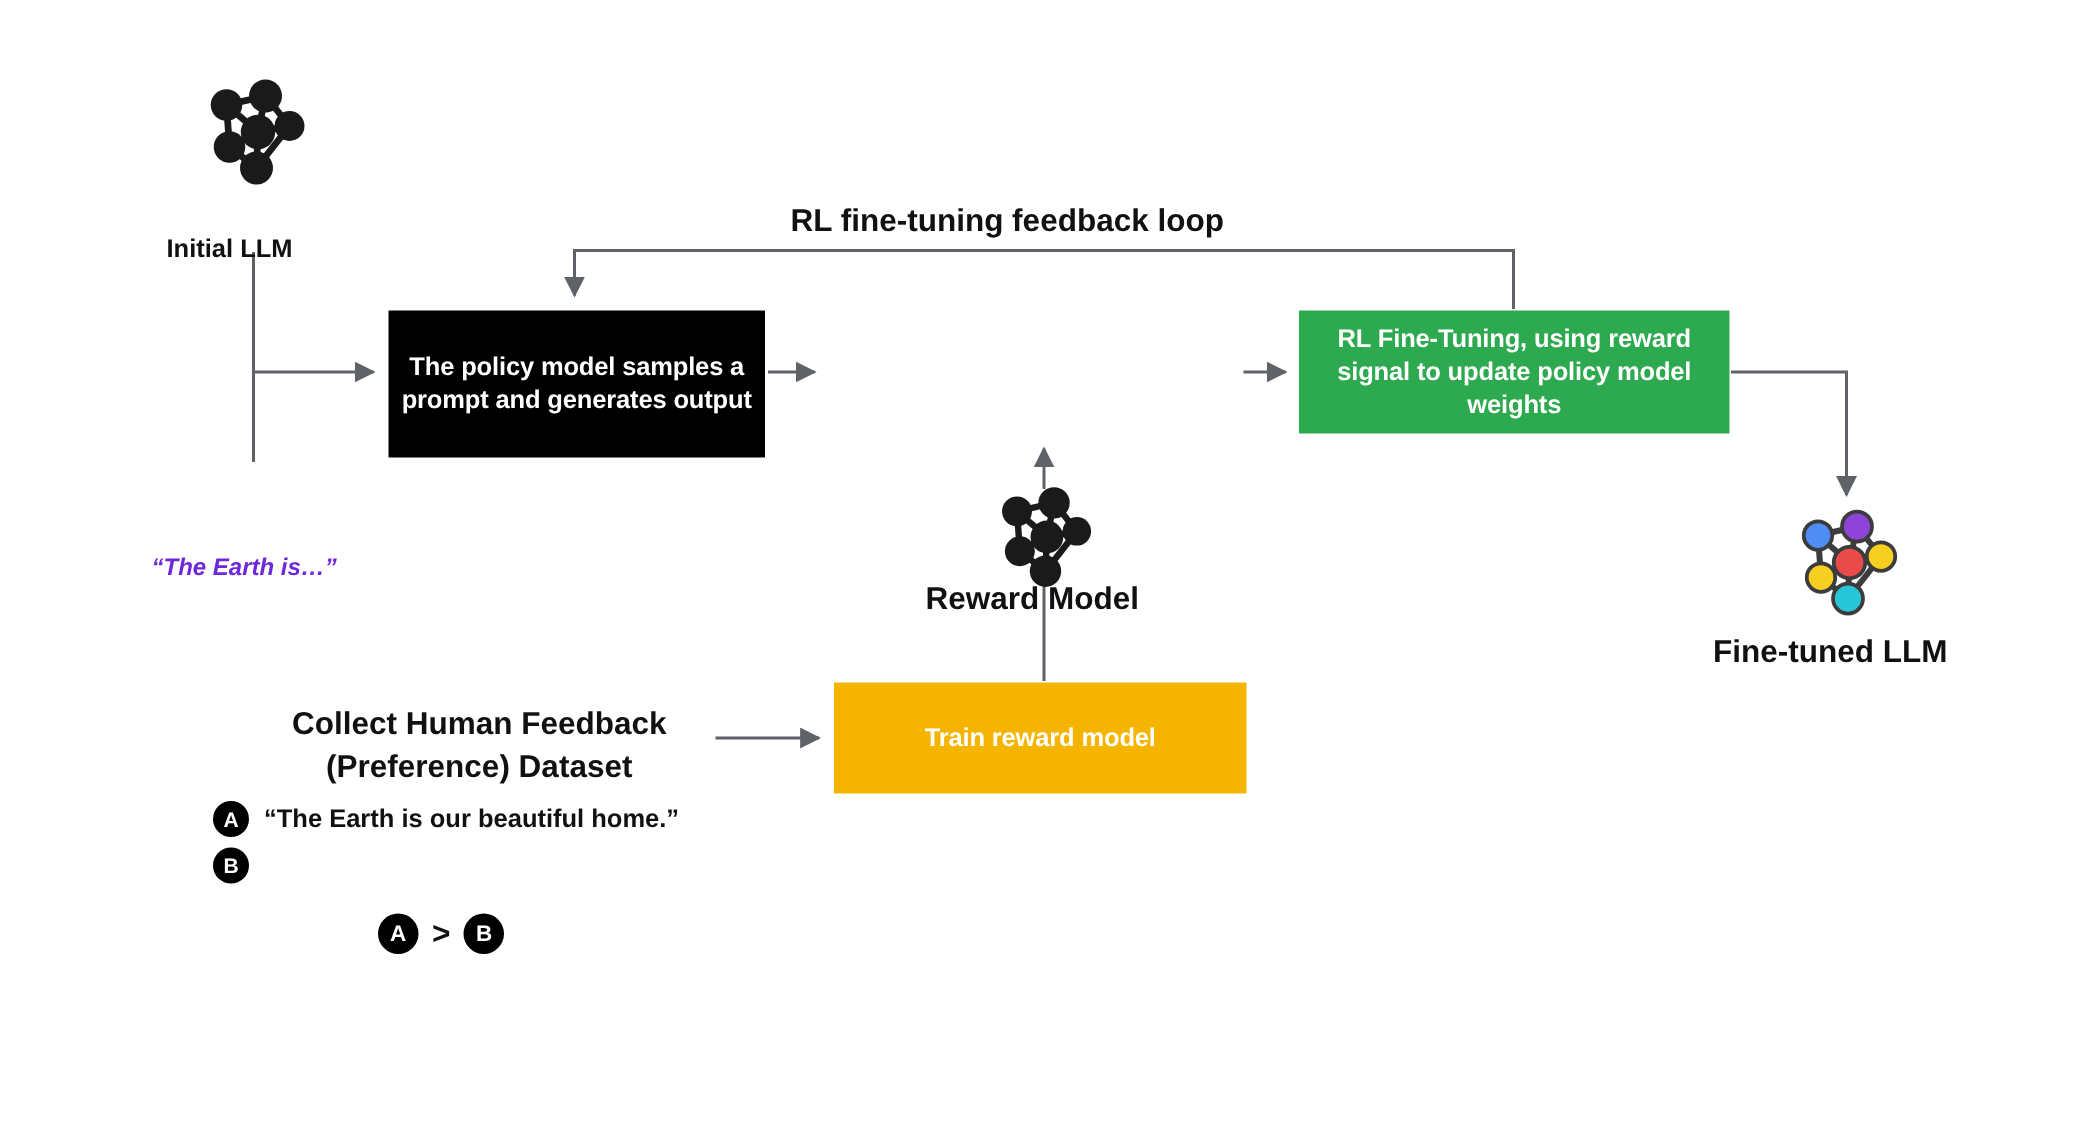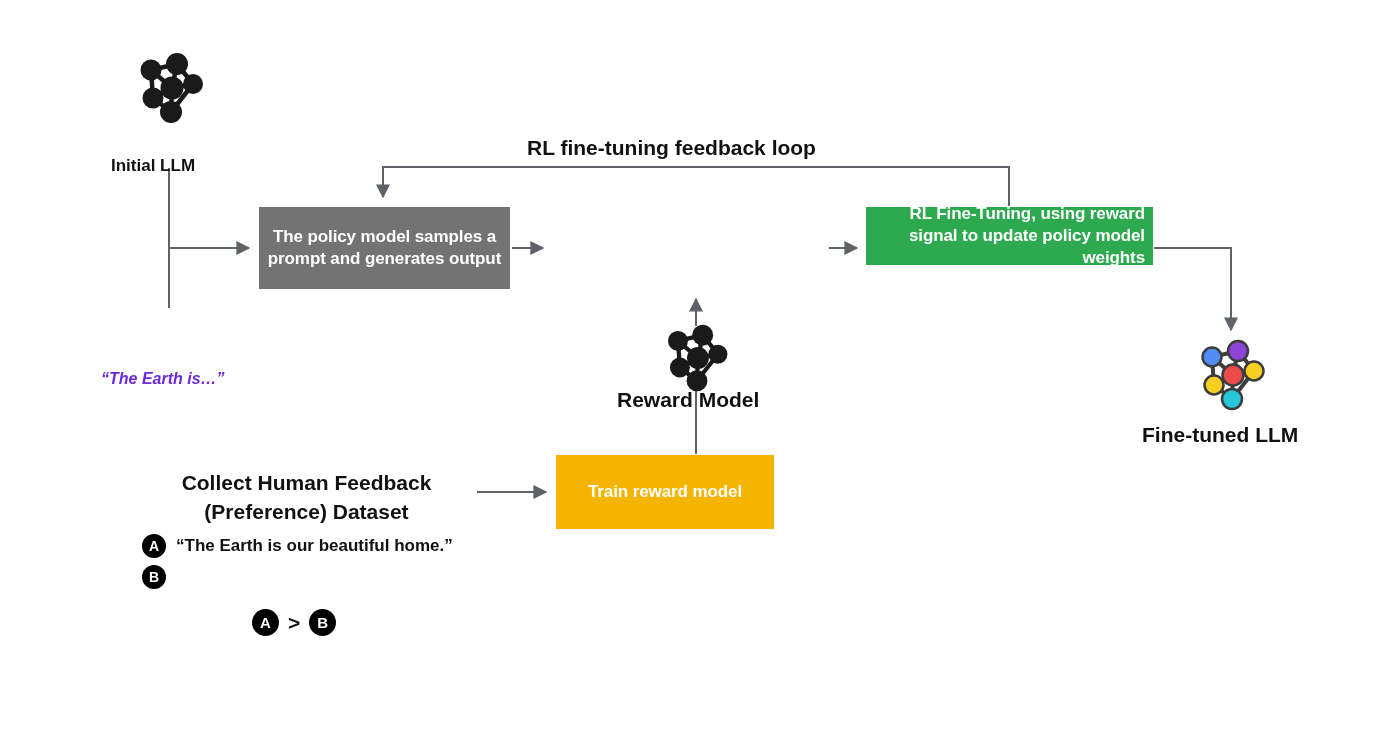--- a/index.html
+++ b/index.html
@@ -35,41 +35,41 @@
     justify-content: center;
     text-align: center;
     color: #ffffff;
     font-weight: bold;
     font-size: 17px;
     line-height: 1.30;
     letter-spacing: -0.1px;
     padding: 0 8px;
     box-sizing: border-box;
   }
-  #box-policy { left: 259px; top: 207px; width: 251px; height: 82px; background: #737373; }
+  #box-policy { left: 259px; top: 207px; width: 251px; height: 98px; background: #000000; }
   #box-reward { left: 552px; top: 207px; width: 275px; height: 82px; background: #ea4335; }
-  #box-rlft   { left: 866px; top: 207px; width: 287px; height: 58px; background: #2da94f; text-align: right; }
-  #box-train  { left: 556px; top: 455px; width: 218px; height: 74px; background: #f5b400; font-size: 17px; }
+  #box-rlft   { left: 866px; top: 207px; width: 287px; height: 82px; background: #2da94f; }
+  #box-train  { left: 556px; top: 455px; width: 275px; height: 74px; background: #f5b400; font-size: 17px; }
 
   
   .lbl {
     position: absolute;
     color: #111111;
     font-weight: bold;
     white-space: nowrap;
   }
   #lbl-initial-llm   { left: 111px; top: 108px; font-size: 17px; margin-top: 48px; }
   #lbl-loop          { left: 527px; top: 136px; font-size: 21px; }
   #lbl-prompt-ds     { left: 27px;  top: 330px; font-size: 21px; }
   #lbl-reward-model  { left: 617px; top: 388px; font-size: 21px; }
   #lbl-finetuned-llm { left: 1142px;top: 423px; font-size: 21px; }
 
   #lbl-chf {
     position: absolute;
-    left: 164px;
+    left: 177px;
     top: 469px;
     width: 285px;
     text-align: center;
     color: #111111;
     font-weight: bold;
     font-size: 21px;
     line-height: 1.38;
   }
 
   .quote {

